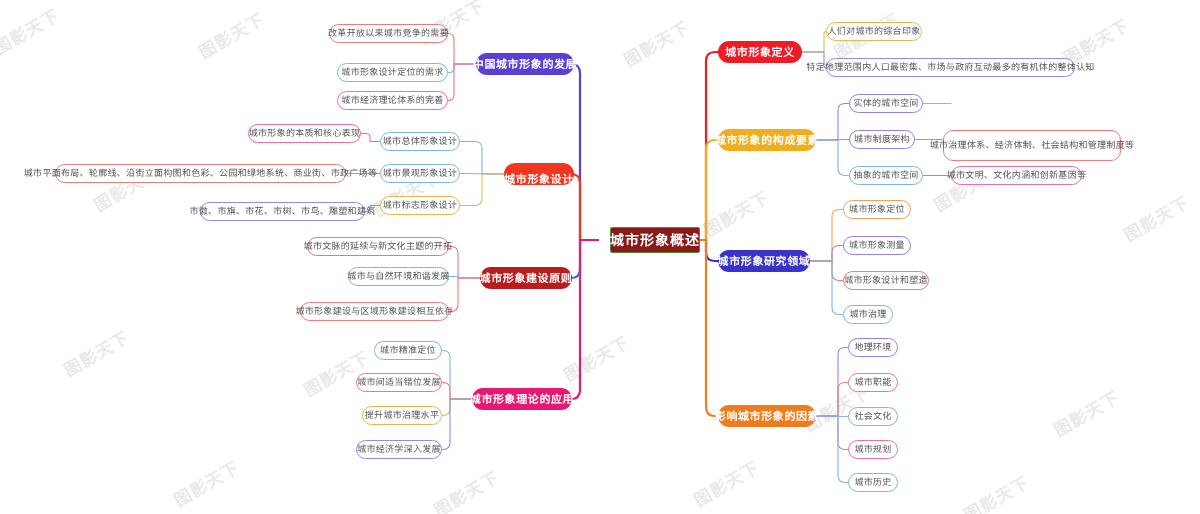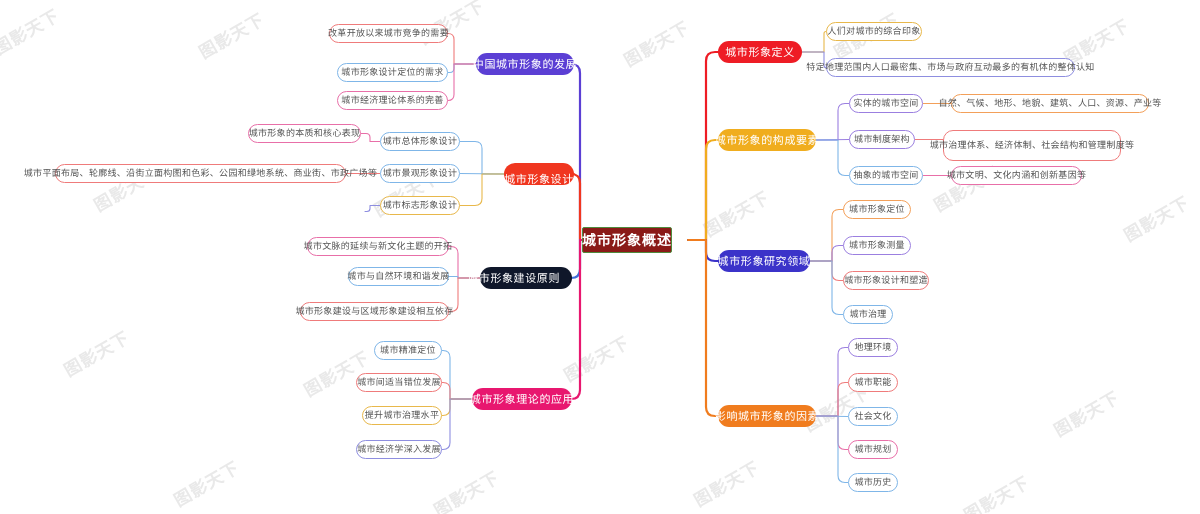--- a/index.html
+++ b/index.html
@@ -52,21 +52,21 @@
     border-radius:2px;
     padding:0 9px;
     height:26px;
     letter-spacing:1px;
   }
 
   
   .node.lv1{
     color:#ffffff;
     font-size:11px;
-    font-weight:400;
+    font-weight:700;
     border-radius:13px;
     padding:0 12px;
     height:22px;
     letter-spacing:.6px;
   }
 
   
   .node.lv2,.node.lv3{
     background:#ffffff;
     border:1px solid #ccc;
@@ -142,41 +142,38 @@
       <path d="M 480 278 L 458 278 L 458 253.5 Q 458 246.5 451 246.5 L 449 246.5" stroke="#e86fa8" stroke-width="1.1"></path>
       <path d="M 480 278 L 458 278 L 458 277.25 Q 458 276.5 457.25 276.5 L 449 276.5" stroke="#7fb6e8" stroke-width="1.1"></path>
       <path d="M 480 278 L 458 278 L 458 304.5 Q 458 311.5 451 311.5 L 449 311.5" stroke="#ef7b7b" stroke-width="1.1"></path>
       <path d="M 598 240 L 580 240 L 580 390 Q 580 399 571 399 L 572 399" stroke="#e8176f" stroke-width="2.2"></path>
       <path d="M 472 399 L 450 399 L 450 357.5 Q 450 350.5 443 350.5 L 442 350.5" stroke="#7fb6e8" stroke-width="1.1"></path>
       <path d="M 472 399 L 450 399 L 450 389.5 Q 450 382.5 443 382.5 L 442 382.5" stroke="#ef7b7b" stroke-width="1.1"></path>
       <path d="M 472 399 L 450 399 L 450 408.5 Q 450 415.5 443 415.5 L 442 415.5" stroke="#e8b84b" stroke-width="1.1"></path>
       <path d="M 472 399 L 450 399 L 450 442.5 Q 450 449.5 443 449.5 L 442 449.5" stroke="#8e8ee0" stroke-width="1.1"></path>
     </svg>
   <div id="nodes">
-      <div class="node root" style="left: 582px; top: 227px; width: 90px; height: 26px; background: rgb(138, 26, 23); border-color: rgb(79, 138, 61); color: rgb(255, 255, 255);">
+      <div class="node root" style="left: 610px; top: 227px; width: 90px; height: 26px; background: rgb(138, 26, 23); border-color: rgb(79, 138, 61); color: rgb(255, 255, 255);">
         <span>城市形象概述</span>
       </div>
       <div class="node lv1" style="left: 718px; top: 41px; width: 84px; height: 22px; background: rgb(238, 28, 37); border-color: rgb(238, 28, 37); color: rgb(255, 255, 255);">
         <span>城市形象定义</span>
       </div>
       <div class="node lv2" style="left: 826px; top: 22px; width: 96px; height: 19px; border-color: rgb(232, 184, 75); color: rgb(85, 85, 85);">
         <span>人们对城市的综合印象</span>
       </div>
       <div class="node lv2" style="left: 826px; top: 58px; width: 249px; height: 19px; border-color: rgb(142, 142, 224); color: rgb(85, 85, 85);">
         <span>特定地理范围内人口最密集、市场与政府互动最多的有机体的整体认知</span>
       </div>
       <div class="node lv1" style="left: 718px; top: 129px; width: 98px; height: 22px; background: rgb(240, 173, 30); border-color: rgb(240, 173, 30); color: rgb(255, 255, 255);">
         <span>城市形象的构成要素</span>
       </div>
       <div class="node lv2" style="left: 849px; top: 94px; width: 74px; height: 19px; border-color: rgb(155, 127, 224); color: rgb(85, 85, 85);">
         <span>实体的城市空间</span>
       </div>
-      <div class="node lv3" style="left: 951px; top: 94px; width: 198px; height: 19px; border-color: rgb(243, 160, 90); color: rgb(85, 85, 85);">
-        <span>自然、气候、地形、地貌、建筑、人口、资源、产业等</span>
-      </div>
       <div class="node lv2" style="left: 849px; top: 130px; width: 66px; height: 19px; border-color: rgb(155, 127, 224); color: rgb(85, 85, 85);">
         <span>城市制度架构</span>
       </div>
       <div class="node lv3" style="left: 943px; top: 130px; width: 178px; height: 31px; border-color: rgb(239, 123, 123); color: rgb(85, 85, 85);">
         <span>城市治理体系、经济体制、社会结构和管理制度等</span>
       </div>
       <div class="node lv2" style="left: 849px; top: 166px; width: 74px; height: 19px; border-color: rgb(127, 182, 232); color: rgb(85, 85, 85);">
         <span>抽象的城市空间</span>
       </div>
       <div class="node lv3" style="left: 951px; top: 166px; width: 131px; height: 19px; border-color: rgb(232, 111, 168); color: rgb(85, 85, 85);">
@@ -238,21 +235,24 @@
       </div>
       <div class="node lv2" style="left: 380px; top: 164px; width: 80px; height: 19px; border-color: rgb(127, 182, 232); color: rgb(85, 85, 85);">
         <span>城市景观形象设计</span>
       </div>
       <div class="node lv3" style="left: 55px; top: 164px; width: 291px; height: 19px; border-color: rgb(239, 123, 123); color: rgb(85, 85, 85);">
         <span>城市平面布局、轮廓线、沿街立面构图和色彩、公园和绿地系统、商业街、市政广场等</span>
       </div>
       <div class="node lv2" style="left: 380px; top: 196px; width: 80px; height: 19px; border-color: rgb(232, 184, 75); color: rgb(85, 85, 85);">
         <span>城市标志形象设计</span>
       </div>
-      <div class="node lv1" style="left: 480px; top: 267px; width: 92px; height: 22px; background: #0f172a; border-color: rgb(63, 111, 216); color: rgb(255, 255, 255); justify-content: flex-end;">
+      <div class="node lv3" style="left: 200px; top: 202px; width: 165px; height: 19px; border-color: rgb(142, 142, 224); color: rgb(85, 85, 85);">
+        <span>市徽、市旗、市花、市树、市鸟、雕塑和建筑</span>
+      </div>
+      <div class="node lv1" style="left: 480px; top: 267px; width: 92px; height: 22px; background: #b91c1c; border-color: rgb(63, 111, 216); color: rgb(255, 255, 255);">
         <span>城市形象建设原则</span>
       </div>
       <div class="node lv2" style="left: 307px; top: 237px; width: 142px; height: 19px; border-color: rgb(232, 111, 168); color: rgb(85, 85, 85);">
         <span>城市文脉的延续与新文化主题的开拓</span>
       </div>
       <div class="node lv2" style="left: 348px; top: 267px; width: 101px; height: 19px; border-color: rgb(127, 182, 232); color: rgb(85, 85, 85); text-align: center;">
         <span>城市与自然环境和谐发展</span>
       </div>
       <div class="node lv2" style="left: 300px; top: 302px; width: 149px; height: 19px; border-color: rgb(239, 123, 123); color: rgb(85, 85, 85);">
         <span>城市形象建设与区域形象建设相互依存</span>

